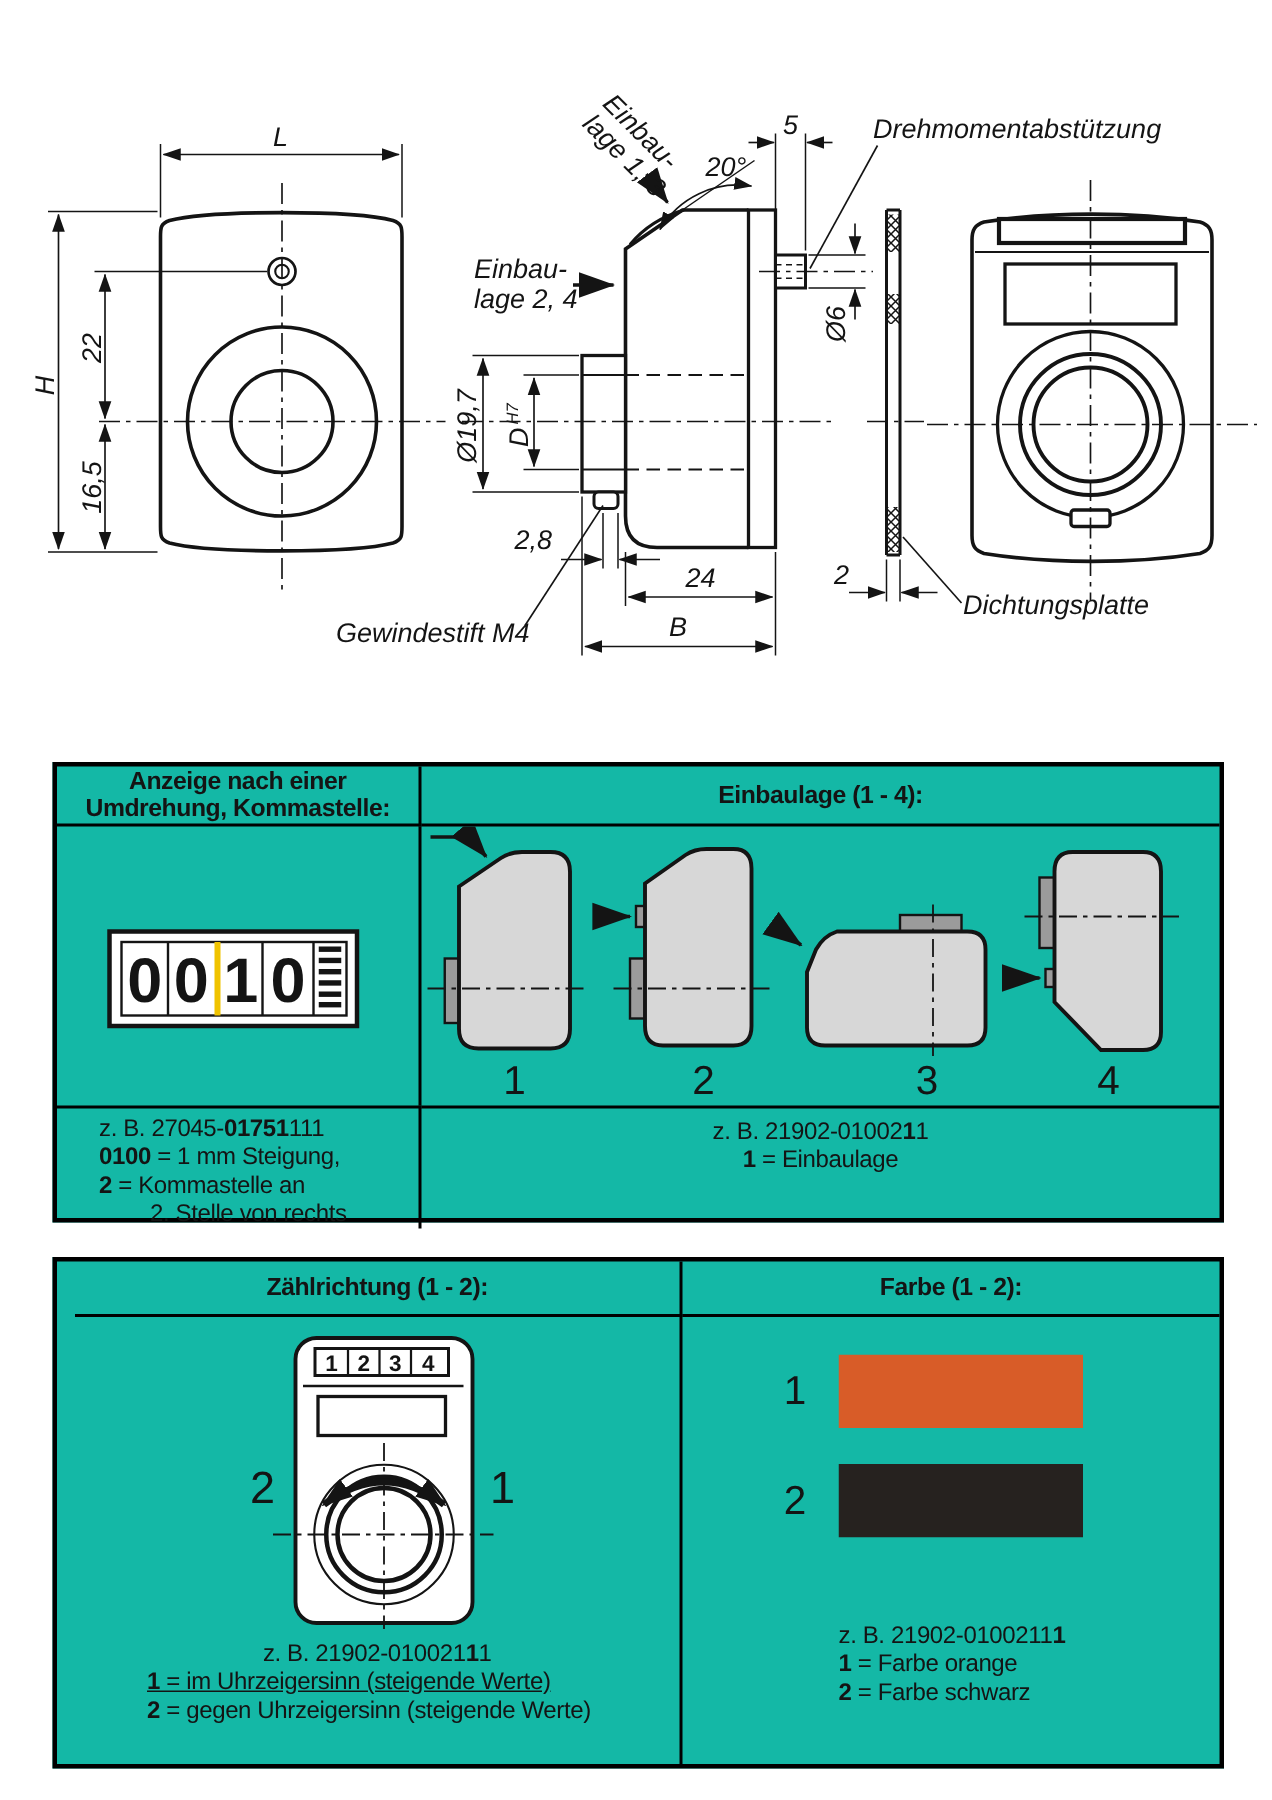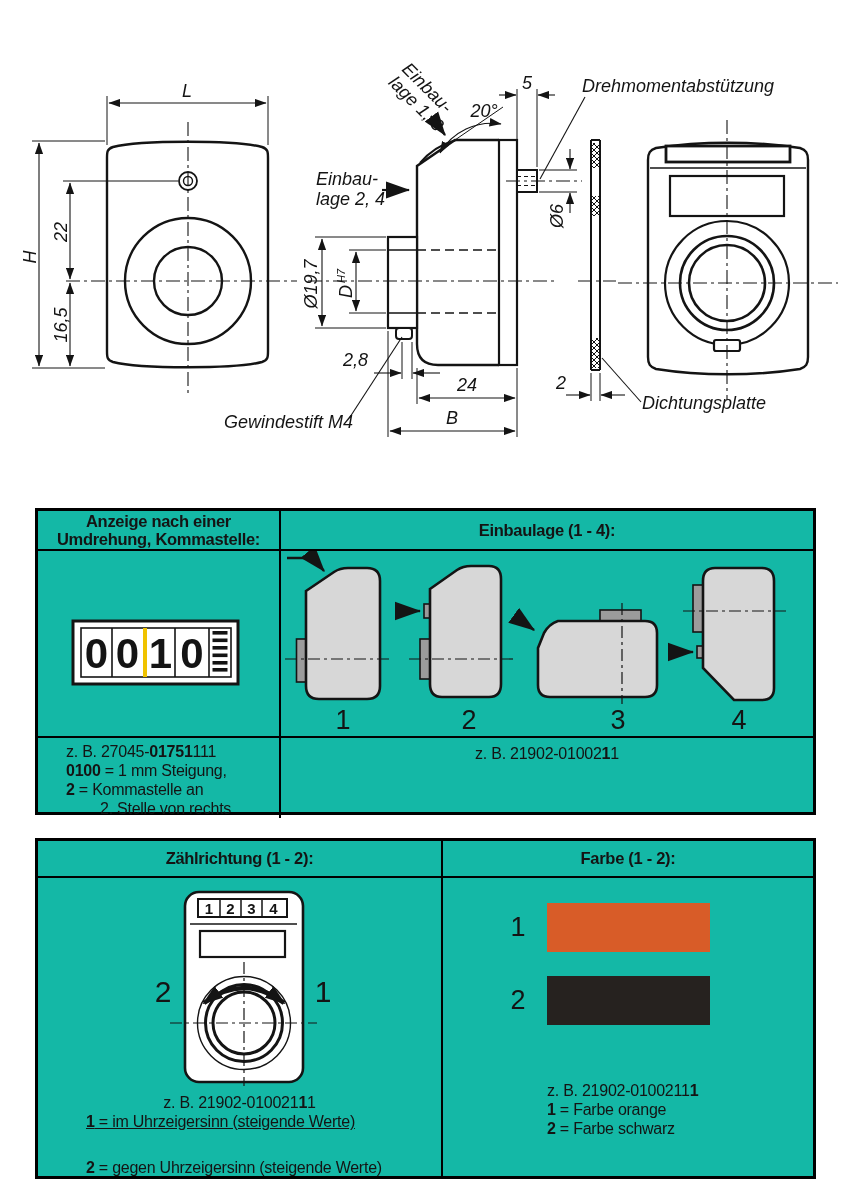--- a/index.html
+++ b/index.html
@@ -4,21 +4,21 @@
 <style>
   html,body{margin:0;padding:0;background:#fff;}
   .page{position:relative;width:848px;height:1200px;background:#fff;overflow:hidden;
         font-family:"Liberation Sans",sans-serif;color:#141414;}
   svg text{font-family:"Liberation Sans",sans-serif;fill:#141414;}
   .dtx{font-size:18px;font-style:italic;}
   .num{font-size:27px;}
   
   .tbl{position:absolute;border:3px solid #000;box-sizing:border-box;display:grid;background:#14b8a6;}
   .t1{left:35px;top:508px;width:781px;height:307px;grid-template-columns:243px 1fr;grid-template-rows:40px 1fr 82px;}
-  .t2{left:35px;top:838px;width:781px;height:341px;grid-template-columns:405px 1fr;grid-template-rows:37px 1fr;}
+  .t2{left:35px;top:838px;width:781px;height:341px;grid-template-columns:405px 1fr;grid-template-rows:37px 1fr;padding-left:12px;}
   .cell{box-sizing:border-box;position:relative;}
   .br{border-right:2.5px solid #000;}
   .bb{border-bottom:2.5px solid #000;}
   .bt{border-top:2.5px solid #000;}
   .hdr{display:flex;flex-direction:column;align-items:center;justify-content:center;
        font-weight:bold;font-size:16.5px;line-height:1.12;letter-spacing:-0.3px;text-align:center;}
   .note{font-size:16px;line-height:19px;letter-spacing:-0.25px;}
   .note b{font-weight:bold;}
   .center{text-align:center;}
   .flexc{display:flex;flex-direction:column;align-items:center;}
@@ -243,20 +243,21 @@
     </div>
 
     <div class="cell br bt note" style="padding:4px 4px 0 28px;">
       <div><span>z. B. 27045-</span><b>01751</b><span>111</span></div>
       <div><b>0100</b><span> = 1 mm Steigung,</span></div>
       <div><b>2</b><span> = Kommastelle an</span></div>
       <div style="padding-left:34px;"><span>2. Stelle von rechts</span></div>
     </div>
     <div class="cell bt note center" style="padding-top:6px;">
       <div><span>z. B. 21902-01002</span><b>1</b><span>1</span></div>
+      <div><b>1</b><span> = Einbaulage</span></div>
     </div>
   </div>
 
   
   <div class="tbl t2">
     <div class="cell hdr br bb">
       <span>Zählrichtung (1 - 2):</span>
     </div>
     <div class="cell hdr bb">
       <span>Farbe (1 - 2):</span>
@@ -280,21 +281,21 @@
         <text x="79" y="28" text-anchor="middle" font-size="15" font-weight="bold">1</text>
         <text x="100.5" y="28" text-anchor="middle" font-size="15" font-weight="bold">2</text>
         <text x="121.5" y="28" text-anchor="middle" font-size="15" font-weight="bold">3</text>
         <text x="143.5" y="28" text-anchor="middle" font-size="15" font-weight="bold">4</text>
         <text x="33" y="116" text-anchor="middle" font-size="30">2</text>
         <text x="193" y="116" text-anchor="middle" font-size="30">1</text>
       </svg>
       <div class="note" style="width:100%;margin-top:2px;">
         <div class="center"><span>z. B. 21902-010021</span><b>1</b><span>1</span></div>
         <div style="padding-left:48px;text-decoration:underline;"><b>1</b><span> = im Uhrzeigersinn (steigende Werte)</span></div>
-        <div style="padding-left:48px;margin-top:27px;"><b>2</b><span> = gegen Uhrzeigersinn (steigende Werte)</span></div>
+        <div style="padding-left:48px;"><b>2</b><span> = gegen Uhrzeigersinn (steigende Werte)</span></div>
       </div>
     </div>
 
     <div class="cell">
       <div class="swrow" style="margin-top:25px;">
         <div class="swnum">1</div>
         <div class="swgap"></div>
         <svg width="163" height="49">
             <rect width="163" height="49" fill="#d85c28"></rect>
           </svg>

